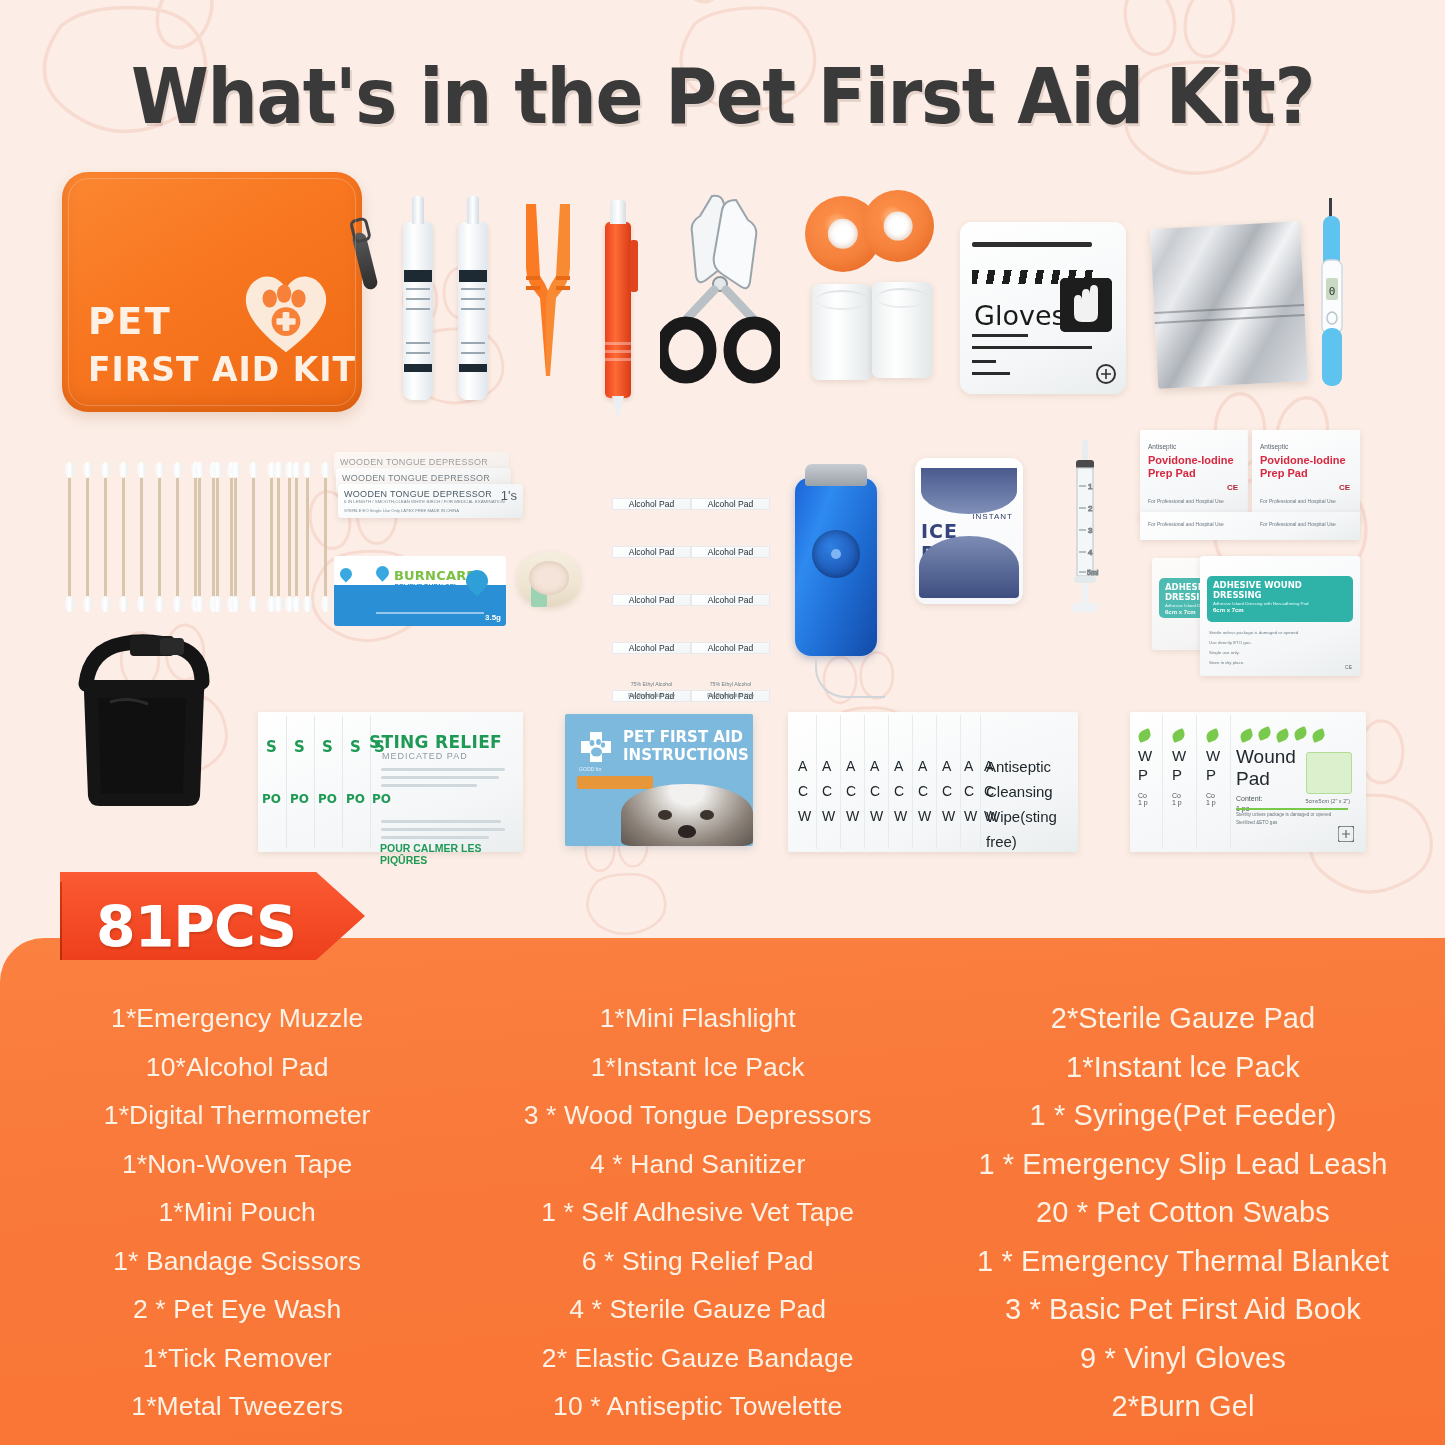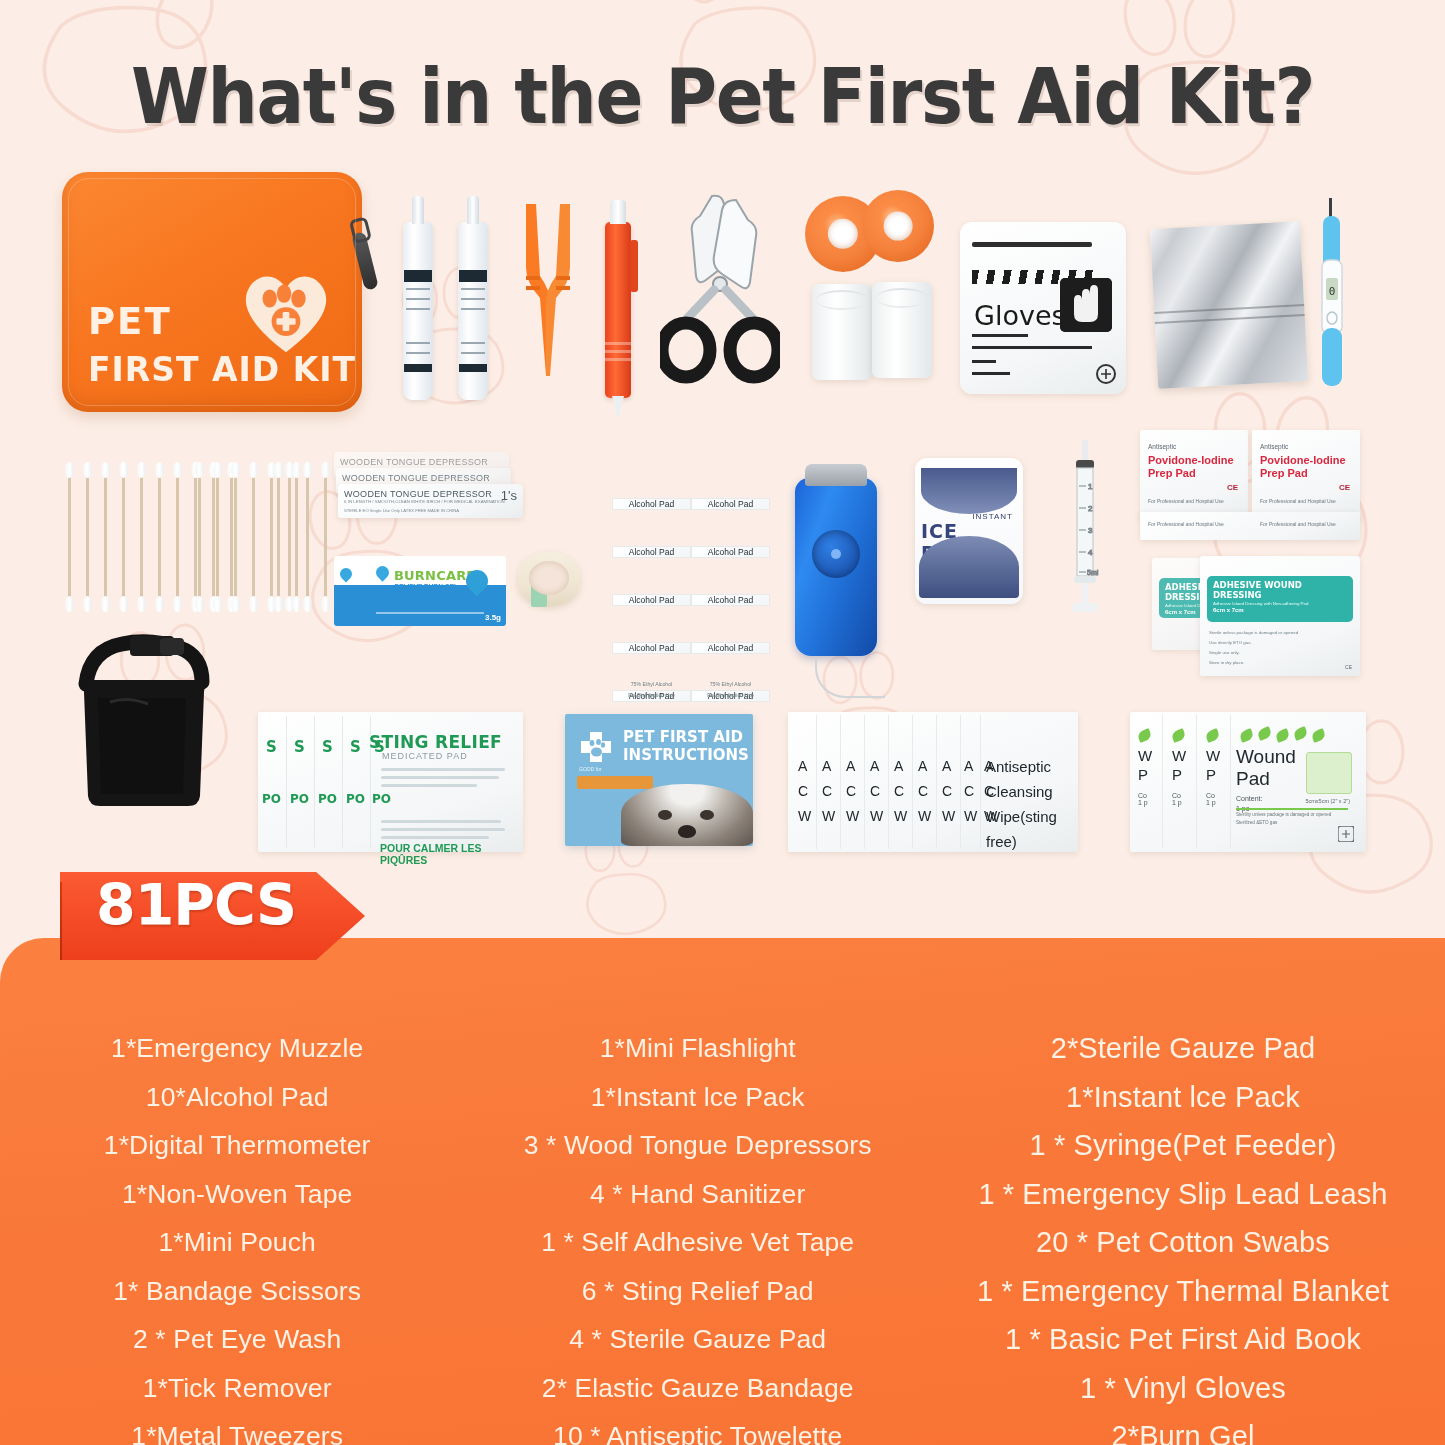--- a/index.html
+++ b/index.html
@@ -254,36 +254,36 @@
     background:#ddf0cd; border:1px solid #b3dc96; border-radius:3px; }
   .wpad .gline { position:absolute; left:106px; top:96px; width:112px; height:2px; background:#79c94c; }
   .wpad .vd { position:absolute; top:3px; bottom:3px; width:1px; background:#e7ebed; }
 
   
   .ribbon {
     position:absolute; left:60px; top:872px; width:305px; height:88px; z-index:7;
     background:linear-gradient(180deg,#fb5b33,#ee3f1c);
     clip-path: polygon(0 0, 84% 0, 100% 50%, 84% 100%, 0 100%);
     box-shadow: -3px 4px 10px rgba(160,60,20,.25);
-    display:flex; align-items:flex-start;
+    display:flex; align-items:flex-end;
   }
   .ribbon .fold {
     position:absolute; left:-14px; top:10px; width:16px; height:78px;
     background:linear-gradient(180deg,#d6390f,#b82d0a); z-index:-1; border-radius:3px 0 0 3px;
   }
   .ribbon span { color:#fff; font-size:57px; font-weight:700; margin-left:36px;
     letter-spacing:-1px; font-family:"DejaVu Sans",sans-serif; text-shadow:1px 2px 2px rgba(140,40,10,.35); }
 
   
   .panel {
     position:absolute; left:0; top:938px; width:1445px; height:507px; z-index:6;
     background:linear-gradient(175deg,#fb8140 0%,#f9793a 40%,#f97434 100%);
     border-top-left-radius:44px;
   }
-  .cols { position:absolute; inset:0; display:flex; padding:86px 14px 10px; }
+  .cols { position:absolute; inset:0; display:flex; padding:56px 14px 10px; }
   .col { flex:1; display:flex; flex-direction:column; align-items:center; gap:0; }
   .col.c1 { flex:0 0 31.5%; }
   .col.c2 { flex:0 0 33.5%; }
   .col.c3 { flex:0 0 35%; }
   .li {
     color:#fdf2e6; font-size:26.5px; line-height:48.5px; white-space:nowrap;
     font-family:"Liberation Sans", sans-serif; letter-spacing:.1px;
   }
   .col.c3 .li { font-size:29px; }
 </style>
@@ -826,22 +826,22 @@
         <div class="li">2* Elastic Gauze Bandage</div>
         <div class="li">10 * Antiseptic Towelette</div>
       </div>
       <div class="col c3">
         <div class="li">2*Sterile Gauze Pad</div>
         <div class="li">1*Instant lce Pack</div>
         <div class="li">1 * Syringe(Pet Feeder)</div>
         <div class="li">1 * Emergency Slip Lead Leash</div>
         <div class="li">20 * Pet Cotton Swabs</div>
         <div class="li">1 * Emergency Thermal Blanket</div>
-        <div class="li">1 * Basic Pet First Aid Book</div>
-        <div class="li">1 * Vinyl Gloves</div>
+        <div class="li">3 * Basic Pet First Aid Book</div>
+        <div class="li">9 * Vinyl Gloves</div>
         <div class="li">2*Burn Gel</div>
       </div>
     </div>
   </div>
 
   <div class="ribbon">
     <div class="fold"></div>
     <span>81PCS</span>
   </div>
 

